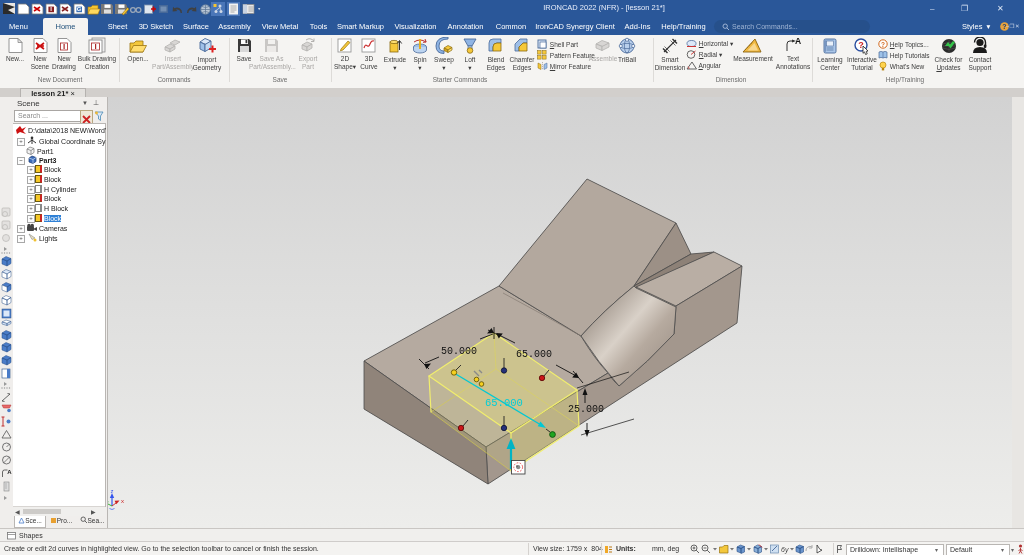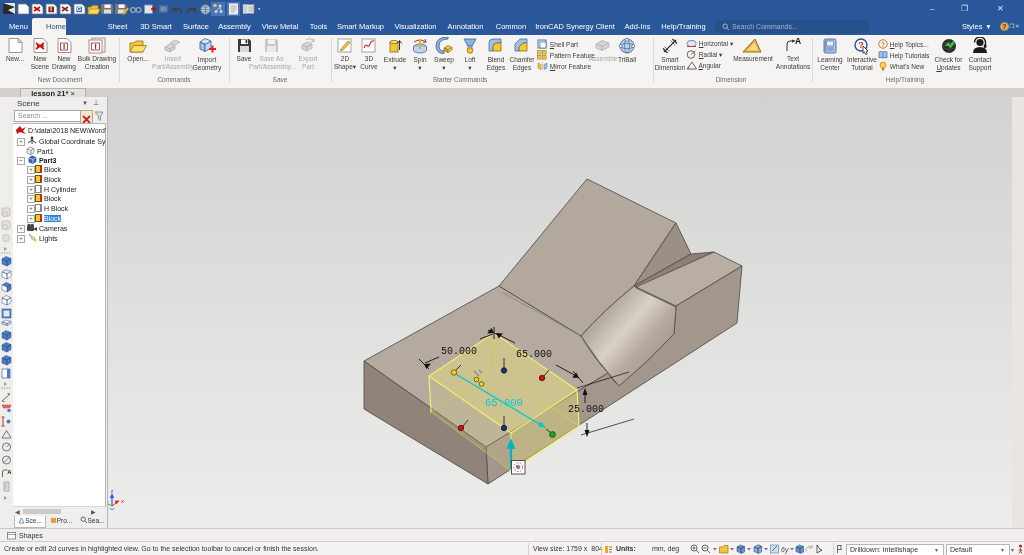--- a/index.html
+++ b/index.html
@@ -130,30 +130,31 @@
             <path d="M3.5 4 h6 M3.5 6 h6 M3.5 8 h6 M3.5 10 h4" stroke="#9a9a9a" stroke-width="0.8"></path>
           </g>
         <g transform="translate(240,0)">
             <rect x="1" y="2.5" width="11" height="9" fill="#e8e8e8" stroke="#888" stroke-width="0.7"></rect>
             <rect x="1" y="2.5" width="4" height="9" fill="#c7d3e3"></rect>
             <path d="M6.5 5 h5 M6.5 7 h5 M6.5 9 h5" stroke="#999" stroke-width="0.8"></path>
           </g>
         <path d="M256 6 l2.4 0 -1.2 2.2 Z" fill="#cdd8ea"></path>
       </g>
     </svg>
+    <div class="abs title">IRONCAD 2022 (NFR) - [lesson 21*]</div>
     <div class="abs winbtn" style="left:930px;">–</div>
     <div class="abs winbtn" style="left:961px;">❐</div>
     <div class="abs winbtn" style="left:997px;">✕</div>
   </div>
   <div class="abs" id="tabrow">
     <div class="abs rtab" style="left:5px;width:27px;">Menu</div>
-    <div class="abs rtab active" style="left:32px;width:34px;text-align:right;">Home</div>
+    <div class="abs rtab active" style="left:43px;width:45px;">Home</div>
     <div class="abs rtab" style="left:67px;width:34px;margin-top:26px;">Feature</div>
     <div class="abs rtab" style="left:101px;width:33px;">Sheet</div>
-    <div class="abs rtab" style="left:134px;width:44px;">3D Smart</div>
+    <div class="abs rtab" style="left:134px;width:44px;">3D Sketch</div>
     <div class="abs rtab" style="left:177px;width:38px;">Surface</div>
     <div class="abs rtab" style="left:214px;width:41px;">Assembly</div>
     <div class="abs rtab" style="left:255px;width:50px;">View Metal</div>
     <div class="abs rtab" style="left:303px;width:31px;">Tools</div>
     <div class="abs rtab" style="left:332px;width:57px;">Smart Markup</div>
     <div class="abs rtab" style="left:388px;width:55px;">Visualization</div>
     <div class="abs rtab" style="left:441px;width:49px;">Annotation</div>
     <div class="abs rtab" style="left:489px;width:44px;">Common</div>
     <div class="abs rtab" style="left:532px;width:86px;">IronCAD Synergy Client</div>
     <div class="abs rtab" style="left:617px;width:41px;">Add-Ins</div>

